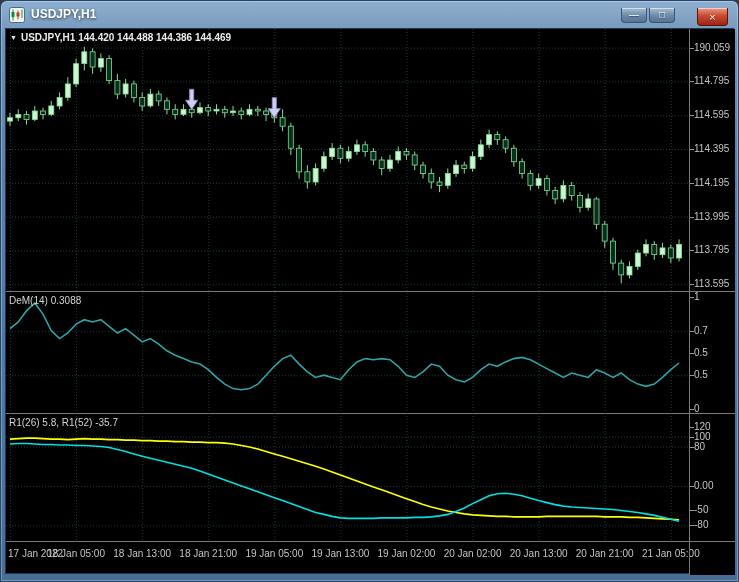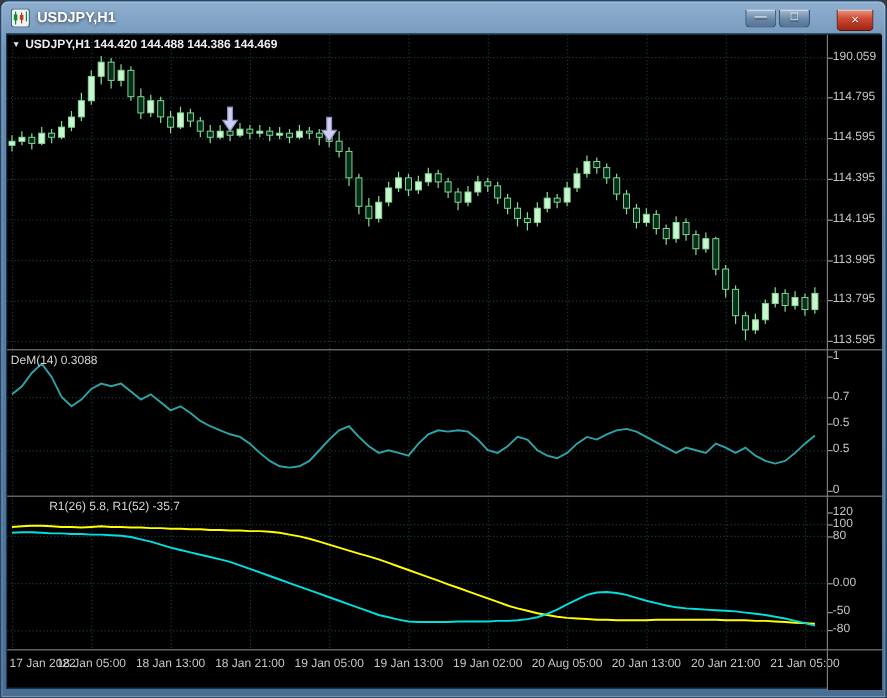--- a/index.html
+++ b/index.html
@@ -27,21 +27,21 @@
   .time-axis{position:absolute;left:0;top:514px;width:683px;height:32px;}
   .v-sep{position:absolute;left:683px;top:0;width:1px;height:546px;background:#7A7A7A;}
   .panel-sep{position:absolute;left:0;width:729px;height:1px;background:#7A7A7A;}
   .tick-label{position:absolute;left:4px;font-size:10px;color:#C6C6C6;white-space:nowrap;}
   .tick-mark{position:absolute;left:0;width:4px;height:1px;background:#9a9a9a;}
   .time-label{position:absolute;top:5px;font-size:10px;color:#C6C6C6;white-space:nowrap;}
   .ohlc-info{position:absolute;left:4px;top:3px;font-size:10px;font-weight:700;color:#ECECEC;}
   .ohlc-info .dd{font-size:7px;margin-right:4px;vertical-align:1px;color:#E8E8E8;}
   .ind-label{position:absolute;left:3px;font-size:10px;color:#D4D4D4;}
   .dem-label{top:266px;}
-  .r1-label{top:388px;margin-left:32px;}
+  .r1-label{top:388px;}
 </style>
 </head>
 <body>
 
 <div class="window">
   <div class="titlebar">
     <span class="app-icon">
       <svg width="16" height="16" viewBox="0 0 16 16">
         <rect x="0.5" y="0.5" width="15" height="15" rx="2" fill="#F2F6F2" stroke="#4A6A8A"></rect>
         <line x1="4" y1="2.5" x2="4" y2="13.5" stroke="#0A8F3C" stroke-width="1"></line>
@@ -307,21 +307,21 @@
         <div class="tick-mark" style="top: 496.25px;"></div>
       </div>
     <div class="time-axis">
         <div class="time-label" style="left: 2px;">17 Jan 2022</div>
         <div class="time-label" style="left: 70.08px; transform: translateX(-50%); text-align: center;">18 Jan 05:00</div>
         <div class="time-label" style="left: 136.16px; transform: translateX(-50%);">18 Jan 13:00</div>
         <div class="time-label" style="left: 202.24px; transform: translateX(-50%);">18 Jan 21:00</div>
         <div class="time-label" style="left: 268.32px; transform: translateX(-50%);">19 Jan 05:00</div>
         <div class="time-label" style="left: 334.4px; transform: translateX(-50%);">19 Jan 13:00</div>
         <div class="time-label" style="left: 400.48px; transform: translateX(-50%);">19 Jan 02:00</div>
-        <div class="time-label" style="left: 466.56px; transform: translateX(-50%);">20 Aug 05:00</div>
+        <div class="time-label" style="left: 466.56px; transform: translateX(-50%);">20 Jan 02:00</div>
         <div class="time-label" style="left: 532.64px; transform: translateX(-50%);">20 Jan 13:00</div>
         <div class="time-label" style="left: 598.72px; transform: translateX(-50%);">20 Jan 21:00</div>
         <div class="time-label" style="left: 664.8px; transform: translateX(-50%);">21 Jan 05:00</div>
       </div>
     <div class="v-sep"></div>
     <div class="panel-sep" style="top:262px"></div>
     <div class="panel-sep" style="top:384px"></div>
     <div class="panel-sep" style="top:512px"></div>
 
     <div class="ohlc-info">

